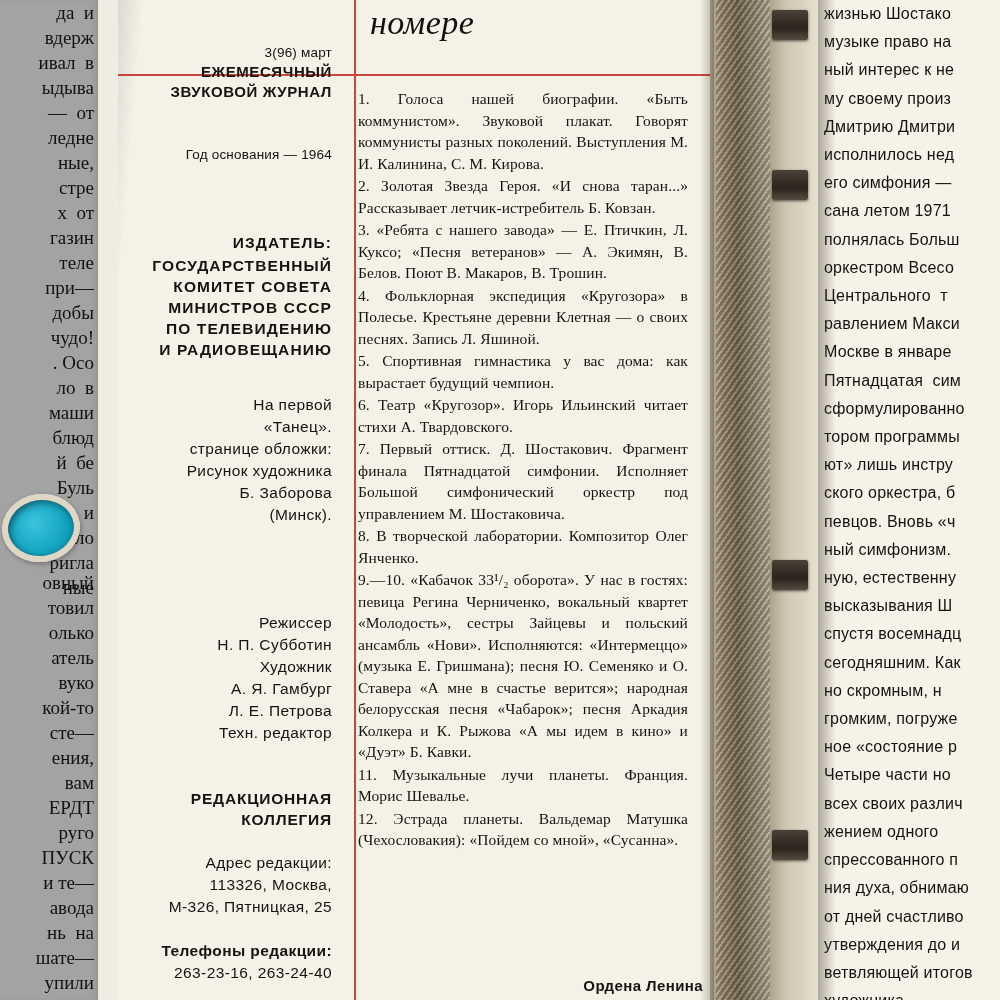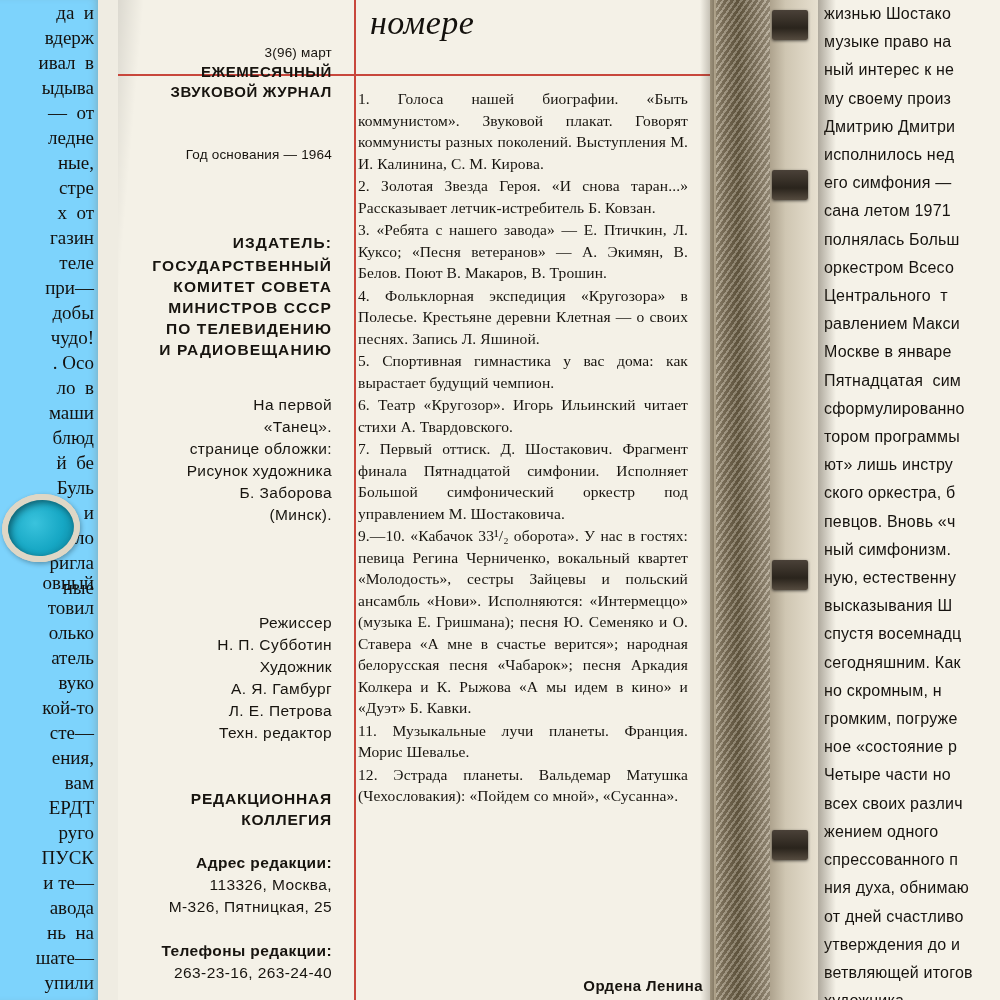--- a/index.html
+++ b/index.html
@@ -19,21 +19,21 @@
     height: 1000px;
     background: #efece2;
     overflow: hidden;
   }
 
   
   .left-strip {
     position: absolute;
     left: 0; top: 0;
     width: 98px; height: 1000px;
-    background: #7dd3fc;
+    background: #a3a3a3;
     box-shadow: inset -6px 0 10px -6px rgba(120,110,90,.45);
     overflow: hidden;
   }
   .left-strip .ltxt {
     position: absolute;
     right: 4px;
     width: 112px;
     text-align: right;
     font-family: "Liberation Serif", serif;
     font-size: 19px;
@@ -278,21 +278,21 @@
           <div>Н. П. Субботин</div>
           <div>Художник</div>
           <div>А. Я. Гамбург</div>
           <div>Л. Е. Петрова</div>
           <div>Техн. редактор</div>
         </div>
 
       <div class="blk" style="margin-top:44px">РЕДАКЦИОННАЯ</div>
       <div class="blk" style="margin-top:0px">КОЛЛЕГИЯ</div>
 
-      <div class="blk-norm" style="margin-top:22px;font-weight:700">Адрес редакции:</div>
+      <div class="blk-norm" style="margin-top:22px;font-weight:400">Адрес редакции:</div>
       <div class="blk-norm" style="margin-top:0px" id="address-lines">
           <div>113326, Москва,</div>
           <div>М-326, Пятницкая, 25</div>
         </div>
 
       <div class="blk-norm" style="margin-top:22px;font-weight:700">Телефоны редакции:</div>
       <div class="blk-norm" style="margin-top:0px">263-23-16, 263-24-40</div>
 
       <div class="blk-norm" style="margin-top:22px" id="imprint-lines">
           <div>Сдано в набор</div>
@@ -304,20 +304,21 @@
 
     <div class="toc-title">номере</div>
     <div class="toc" id="toc-list">
         <p>1. Голоса нашей биографии. «Быть коммунистом». Звуковой плакат. Говорят коммунисты разных поколений. Выступления М. И. Калинина, С. М. Кирова.</p>
         <p>2. Золотая Звезда Героя. «И снова таран...» Рассказывает летчик-истребитель Б. Ковзан.</p>
         <p>3. «Ребята с нашего завода» — Е. Птичкин, Л. Куксо; «Песня ветеранов» — А. Экимян, В. Белов. Поют В. Макаров, В. Трошин.</p>
         <p>4. Фольклорная экспедиция «Кругозора» в Полесье. Крестьяне деревни Клетная — о своих песнях. Запись Л. Яшиной.</p>
         <p>5. Спортивная гимнастика у вас дома: как вырастает будущий чемпион.</p>
         <p>6. Театр «Кругозор». Игорь Ильинский читает стихи А. Твардовского.</p>
         <p>7. Первый оттиск. Д. Шостакович. Фрагмент финала Пятнадцатой симфонии. Исполняет Большой симфонический оркестр под управлением М. Шостаковича.</p>
+        <p>8. В творческой лаборатории. Композитор Олег Янченко.</p>
         <p>9.—10. «Кабачок 33¹/₂ оборота». У нас в гостях: певица Регина Черниченко, вокальный квартет «Молодость», сестры Зайцевы и польский ансамбль «Нови». Исполняются: «Интермеццо» (музыка Е. Гришмана); песня Ю. Семеняко и О. Ставера «А мне в счастье верится»; народная белорусская песня «Чабарок»; песня Аркадия Колкера и К. Рыжова «А мы идем в кино» и «Дуэт» Б. Кавки.</p>
         <p>11. Музыкальные лучи планеты. Франция. Морис Шевалье.</p>
         <p>12. Эстрада планеты. Вальдемар Матушка (Чехословакия): «Пойдем со мной», «Сусанна».</p>
       </div>
 
     <div class="bottom-line">Ордена Ленина</div>
   </div>
 
   <div class="gutter">
     <div class="gutter-inner"></div>

